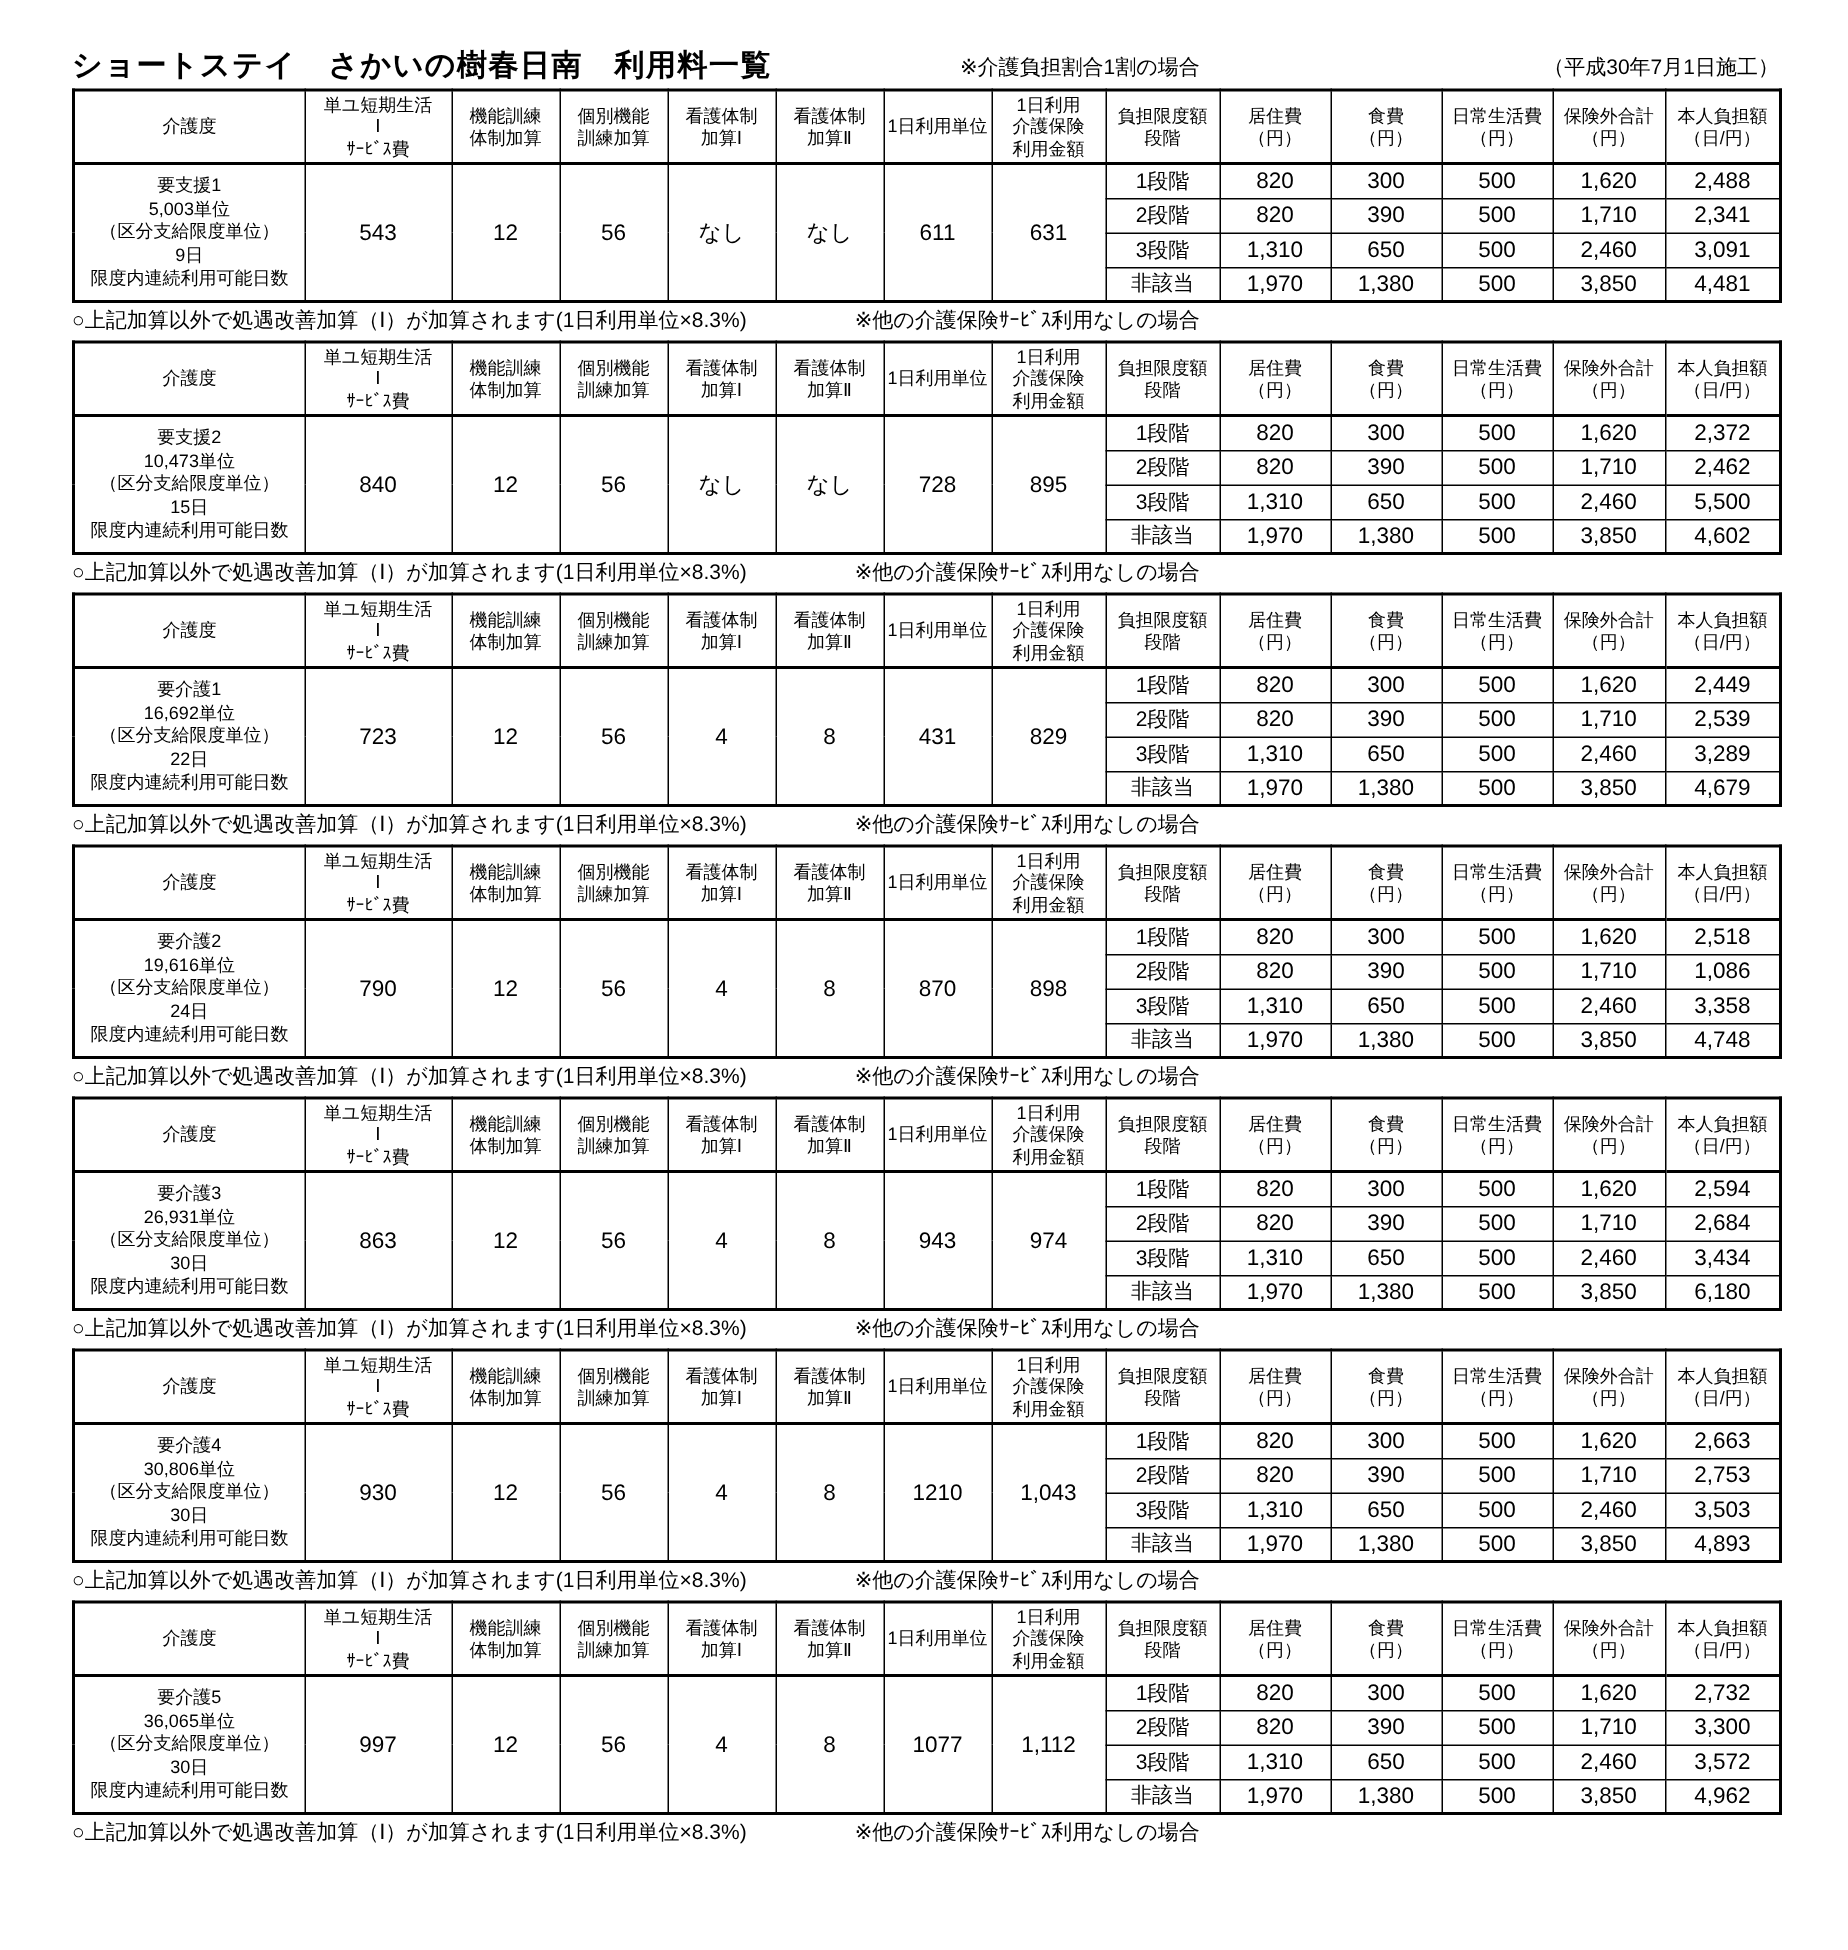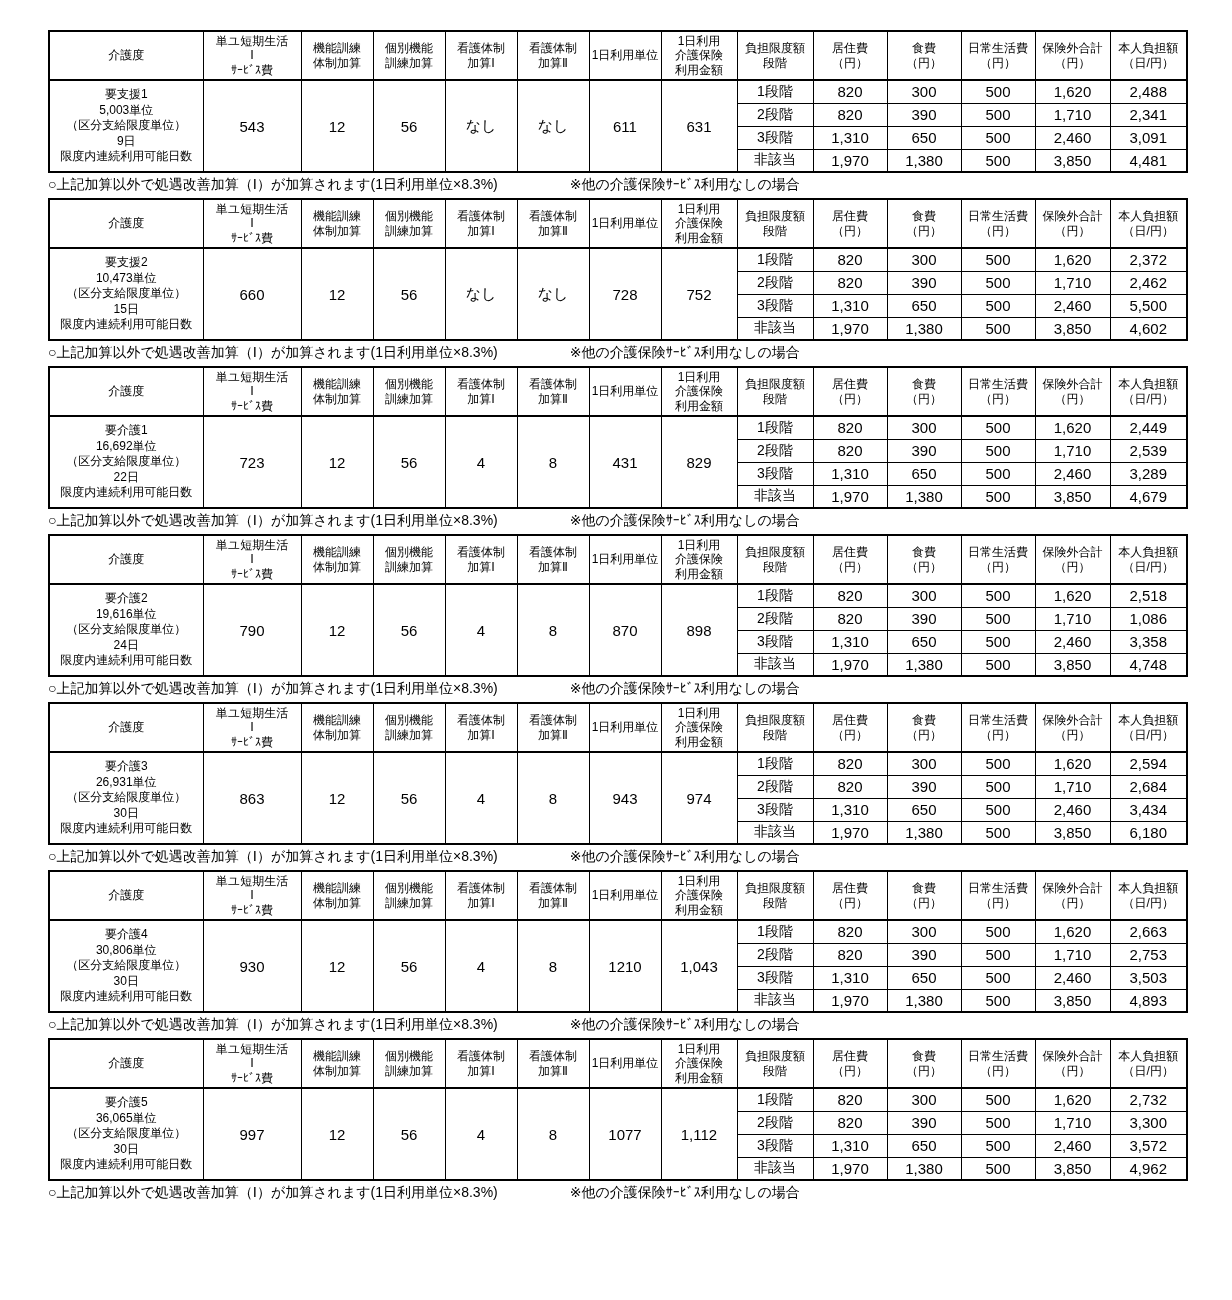--- a/index.html
+++ b/index.html
@@ -19,20 +19,25 @@
   td.stage{font-size:14px;}
   tr.dash td{border-top:1px dashed #000;}
   .note-line{display:flex;align-items:flex-start;font-size:14px;margin:3px 0 4px 0;white-space:nowrap;}
   .note-line .n2{margin-left:72px;}
   .block{margin:0;}
 </style>
 </head>
 <body>
 
 <div class="page">
+  <div class="header-bar">
+    <div class="title">ショートステイ　さかいの樹春日南　利用料一覧</div>
+    <div class="note-ratio">※介護負担割合1割の場合</div>
+    <div class="note-date">（平成30年7月1日施工）</div>
+  </div>
   <div id="blocks">
   <section class="block">
     <table class="fee">
       <colgroup>
         <col style="width:154px">
             <col style="width:98px">
             <col style="width:72px">
             <col style="width:72px">
         <col style="width:72px">
             <col style="width:72px">
@@ -180,27 +185,27 @@
 （日/円）</th>
         </tr>
       </thead>
       <tbody>
         <tr>
           <td class="care" rowspan="4">要支援2
 10,473単位
 （区分支給限度単位）
 15日
 限度内連続利用可能日数</td>
-          <td class="num" rowspan="4">660</td>
+          <td class="num" rowspan="4">840</td>
           <td class="num" rowspan="4">12</td>
           <td class="num" rowspan="4">56</td>
           <td class="num" rowspan="4">なし</td>
           <td class="num" rowspan="4">なし</td>
           <td class="num" rowspan="4">728</td>
-          <td class="num" rowspan="4">752</td>
+          <td class="num" rowspan="4">895</td>
           <td class="stage">1段階</td>
           <td class="num">820</td>
           <td class="num">300</td>
           <td class="num">500</td>
           <td class="num">1,620</td>
           <td class="num">2,372</td>
         </tr>
         <tr class="dash">
           <td class="stage">2段階</td>
           <td class="num">820</td>

